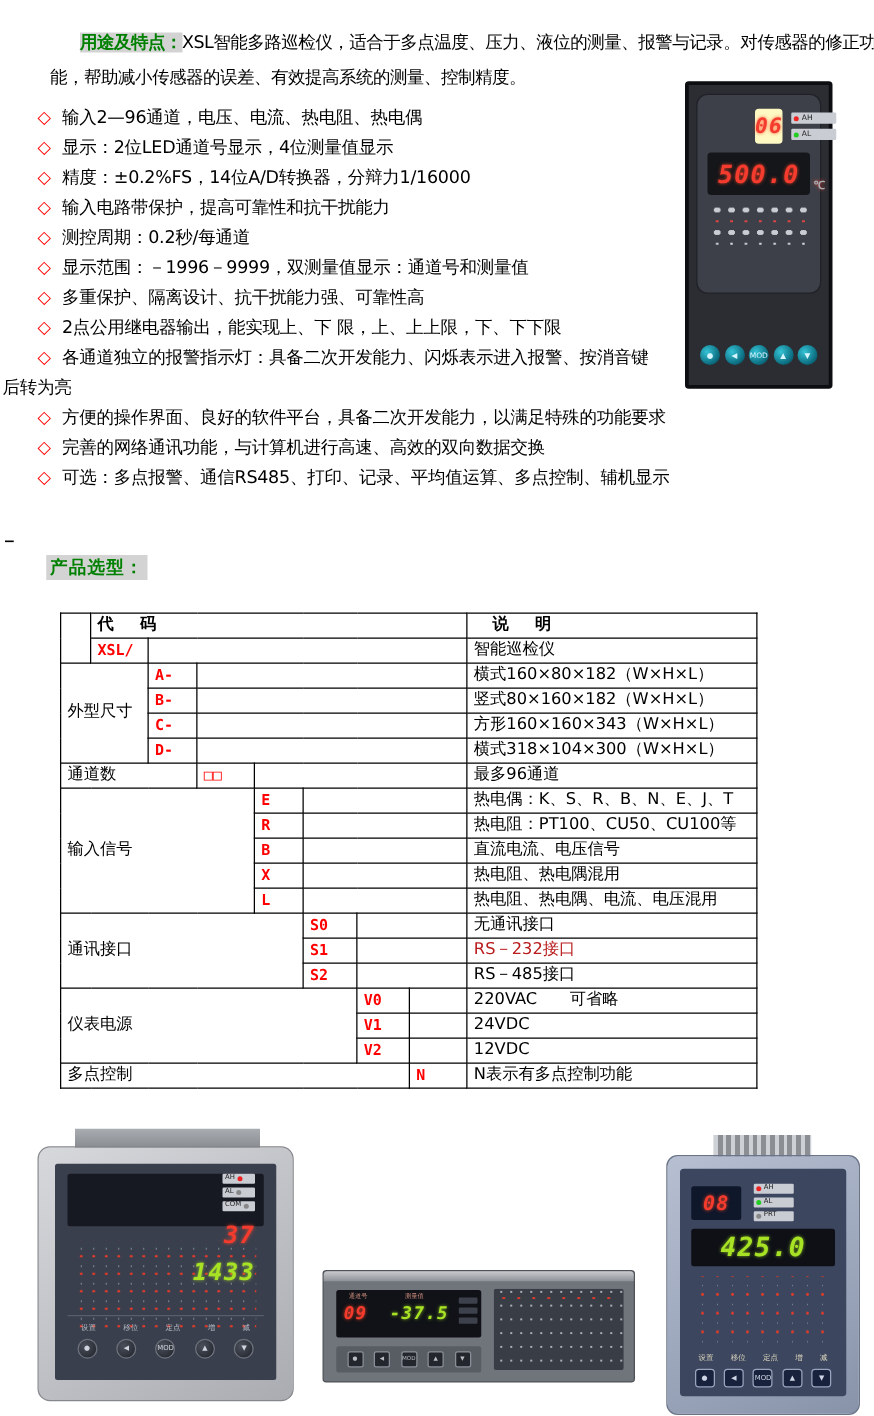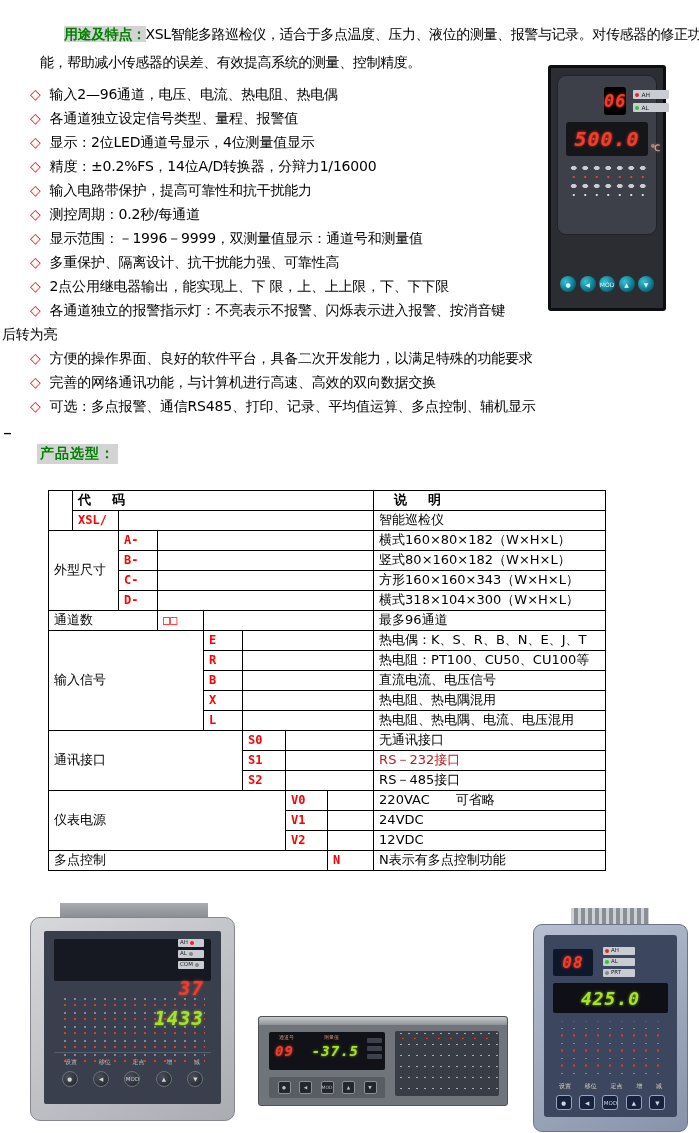--- a/index.html
+++ b/index.html
@@ -40,21 +40,21 @@
         color:#222;padding-left:2px;font-size:6px;line-height:1;}
   .dot{width:4px;height:4px;border-radius:50%;display:inline-block;}
   .dred{background:#e22;} .dgrn{background:#2c2;} .dgray{background:#888;}
 
   
   .dev1{position:absolute;left:548px;top:65px;width:112px;height:240px;background:#2b2d33;
         border:3px solid #0d0e11;border-radius:3px;}
   .dev1 .panel{position:absolute;left:6px;right:6px;top:7px;height:158px;background:#3d4049;
         border-radius:9px;border:1px solid #202228;}
   .d1-chrow{display:flex;margin:11px 8px 0;align-items:center;}
-  .d1-ch{width:42px;height:28px;background:#000000;border-radius:3px;display:flex;
+  .d1-ch{width:42px;height:28px;background:#fef9c3;border-radius:3px;display:flex;
          align-items:center;justify-content:center;font-size:17px;margin-left:38px;}
   .d1-badges{margin-left:7px;display:flex;flex-direction:column;gap:4px;}
   .d1-badges .pill{width:34px;height:9px;}
   .d1-val{margin:7px 8px 0;height:34px;background:#14161a;border-radius:3px;display:flex;
           align-items:center;justify-content:center;font-size:20px;position:relative;}
   .d1-unit{position:absolute;right:-13px;bottom:2px;color:#aab0ba;font-size:9px;font-style:normal;}
   .d1-leds{margin:7px 9px 0;}
   .oval-row{height:10px;background:radial-gradient(ellipse 4px 3px at center,#c9ccd2 68%,rgba(0,0,0,0) 72%);
             background-size:11.5px 10px;background-position:1px 50%;}
   .dot-rowA{height:8px;background:radial-gradient(circle 1.5px at center,#d44 70%,rgba(0,0,0,0) 78%);
@@ -119,49 +119,48 @@
       background:repeating-linear-gradient(90deg,#cdd0d5 0 3px,#8b8e93 3px 7px);}
   .dev4 .bezel{position:absolute;left:0;top:16px;width:153px;height:206px;border-radius:9px;
       border:1px solid #6b7488;background:linear-gradient(150deg,#b7c0d2,#8893aa);}
   .dev4 .panel{position:absolute;left:10px;top:10px;right:10px;bottom:14px;background:#3c465f;border-radius:3px;}
   .d4-chrow{display:flex;margin:12px 9px 0;align-items:center;}
   .d4-ch{width:40px;height:27px;background:#0f172a;border-radius:2px;display:flex;align-items:center;
          justify-content:center;font-size:16px;}
   .d4-badges{margin-left:10px;display:flex;flex-direction:column;gap:3px;}
   .d4-badges .pill{width:30px;height:8px;font-size:5.5px;}
   .d4-val{margin:6px 9px 0;height:30px;background:#0e1016;border-radius:2px;display:flex;
-          align-items:center;justify-content:center;font-size:18px;}
+          align-items:center;justify-content:center;font-size:21px;}
   .d4-grid{margin:8px 11px 0;height:58px;
       background:
         radial-gradient(circle 1.5px at center,#e03a2a 70%,rgba(0,0,0,0) 80%),
         radial-gradient(circle 1px at center,#7e8698 70%,rgba(0,0,0,0) 80%);
       background-size:12px 15px,12px 15px;background-position:1px 7px,1px 0;}
   .d4-ctl{position:absolute;left:8px;right:8px;bottom:7px;}
   .d4-ctl .btn-labels{color:#ded8bd;margin-top:0;}
   .sqbtn{width:14px;height:13px;border-radius:3px;background:#18223c;border:1px solid #9aa4bd;
          color:#cdd5e4;font-size:5.5px;display:flex;align-items:center;justify-content:center;}
 </style>
 </head>
 <body>
 
 <div class="page">
 
   <p class="intro"><span class="hl">用途及特点：</span><span>XSL智能多路巡检仪，适合于多点温度、压力、液位的测量、报警与记录。对传感器的修正功能，帮助减小传感器的误差、有效提高系统的测量、控制精度。</span></p>
 
   <div class="features">
     <div class="feat"><span class="dia">◇</span><span>输入2—96通道，电压、电流、热电阻、热电偶</span></div>
-    <div class="feat"><span class="dia">◇</span><span>各通道独立设定信号类型、量程、报警值</span></div>
     <div class="feat"><span class="dia">◇</span><span>显示：2位LED通道号显示，4位测量值显示</span></div>
     <div class="feat"><span class="dia">◇</span><span>精度：±0.2%FS，14位A/D转换器，分辩力1/16000</span></div>
     <div class="feat"><span class="dia">◇</span><span>输入电路带保护，提高可靠性和抗干扰能力</span></div>
     <div class="feat"><span class="dia">◇</span><span>测控周期：0.2秒/每通道</span></div>
     <div class="feat"><span class="dia">◇</span><span>显示范围：－1996－9999，双测量值显示：通道号和测量值</span></div>
     <div class="feat"><span class="dia">◇</span><span>多重保护、隔离设计、抗干扰能力强、可靠性高</span></div>
     <div class="feat"><span class="dia">◇</span><span>2点公用继电器输出，能实现上、下 限，上、上上限，下、下下限</span></div>
-    <div class="feat"><span class="dia">◇</span><span>各通道独立的报警指示灯：不亮表示不报警、闪烁表示进入报警、按消音键</span></div>
+    <div class="feat"><span class="dia">◇</span><span>各通道独立的报警指示灯：具备二次开发能力、闪烁表示进入报警、按消音键</span></div>
     <div class="feat-wrap">后转为亮</div>
     <div class="feat"><span class="dia">◇</span><span>方便的操作界面、良好的软件平台，具备二次开发能力，以满足特殊的功能要求</span></div>
     <div class="feat"><span class="dia">◇</span><span>完善的网络通讯功能，与计算机进行高速、高效的双向数据交换</span></div>
     <div class="feat"><span class="dia">◇</span><span>可选：多点报警、通信RS485、打印、记录、平均值运算、多点控制、辅机显示</span></div>
   </div>
 
   <div class="underscore">_</div>
 
   <div class="sec-head">产品选型：</div>
 

